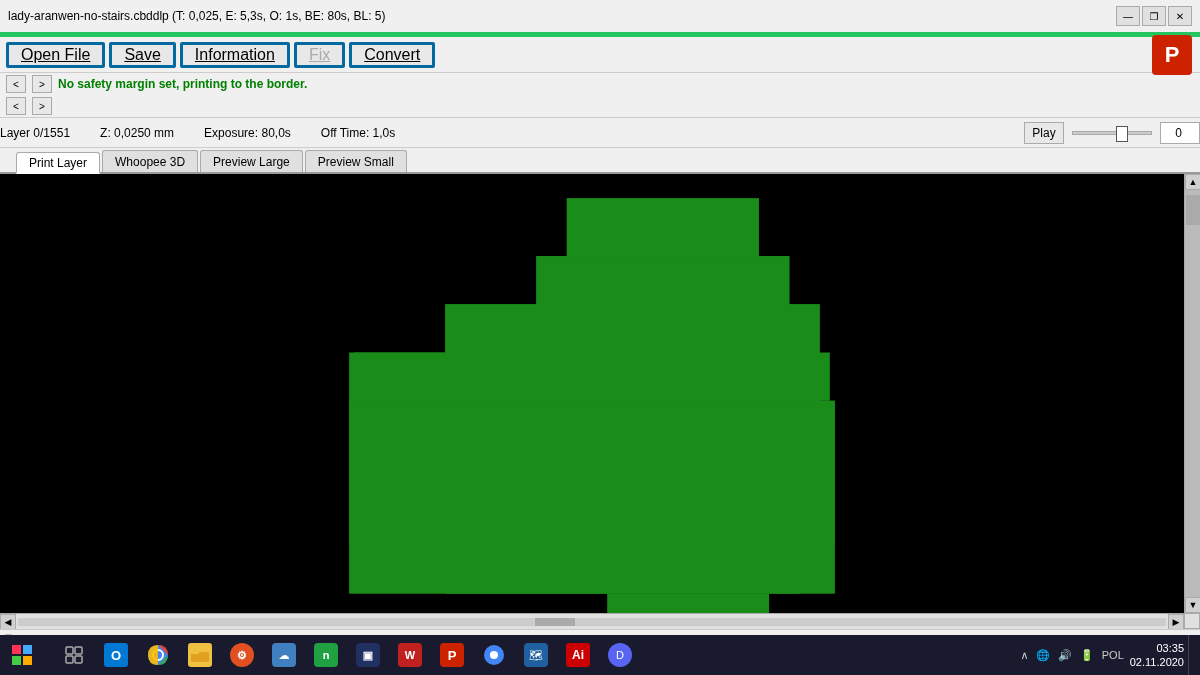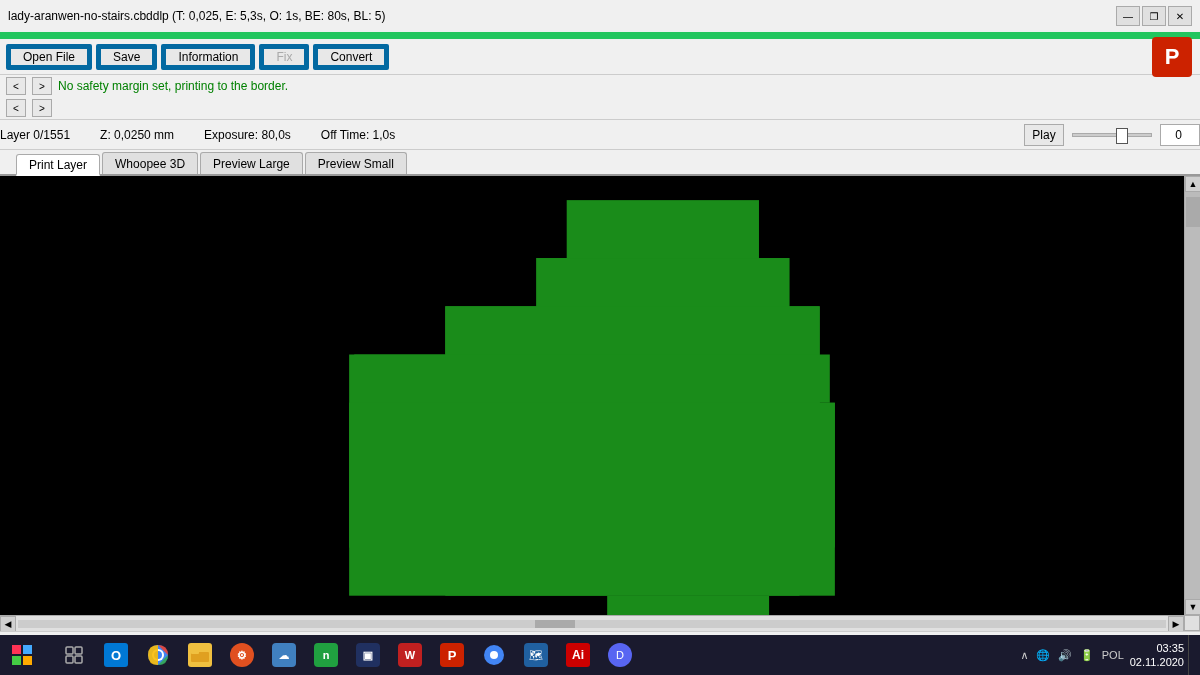--- a/index.html
+++ b/index.html
@@ -6,21 +6,21 @@
     body { width: 1200px; height: 675px; overflow: hidden; font-family: 'Segoe UI', Arial, sans-serif; font-size: 12px; background: #f0f0f0; }
 
     
     #titlebar {
       height: 28px;
       background: #f0f0f0;
       display: flex;
       align-items: center;
       justify-content: space-between;
       padding: 16px 8px;
-      border-bottom: 7px solid #22c55e;
+      border-bottom: 5px solid #22c55e;
       user-select: none;
     }
     #titlebar-controls { display: flex; gap: 2px; }
     .titlebar-btn {
       width: 24px; height: 20px;
       background: #e0e0e0;
       border: 1px solid #aaa;
       display: flex; align-items: center; justify-content: center;
       font-size: 10px; cursor: pointer;
     }
@@ -32,25 +32,25 @@
       display: flex;
       align-items: center;
       padding: 4px 6px;
       gap: 4px;
       border-bottom: 1px solid #ccc;
     }
     .toolbar-btn {
       height: 26px;
       padding: 0 12px;
       background: #e8e8e8;
-      border: 5px solid #0369a1;
+      border: 3px solid #0369a1;
       border-radius: 2px;
       cursor: pointer;
-      font-size: 12px;
-      display: flex; align-items: center; justify-content: center;
+      font-size: 16px;
+      display: flex; align-items: center; justify-content: center; text-decoration: underline;
     }
     .toolbar-btn.disabled { color: #aaa; cursor: default; }
     .toolbar-logo {
       margin-left: auto;
       width: 44px; height: 44px;
       display: flex; align-items: center; justify-content: center;
     }
 
     
     #info-rows {
@@ -64,21 +64,21 @@
       padding: 0 6px;
       gap: 6px;
     }
     .nav-btn {
       width: 20px; height: 18px;
       background: #e8e8e8;
       border: 1px solid #aaa;
       display: flex; align-items: center; justify-content: center;
       font-size: 10px; cursor: pointer;
     }
-    .info-text-green { color: green; font-weight: normal; font-size: 12px; }
+    .info-text-green { color: green; font-weight: bold; font-size: 12px; }
 
     
     #layer-bar {
       height: 30px;
       background: #f0f0f0;
       border-bottom: 1px solid #ccc;
       display: flex;
       align-items: center;
       padding: 0 0;
       gap: 30px;

